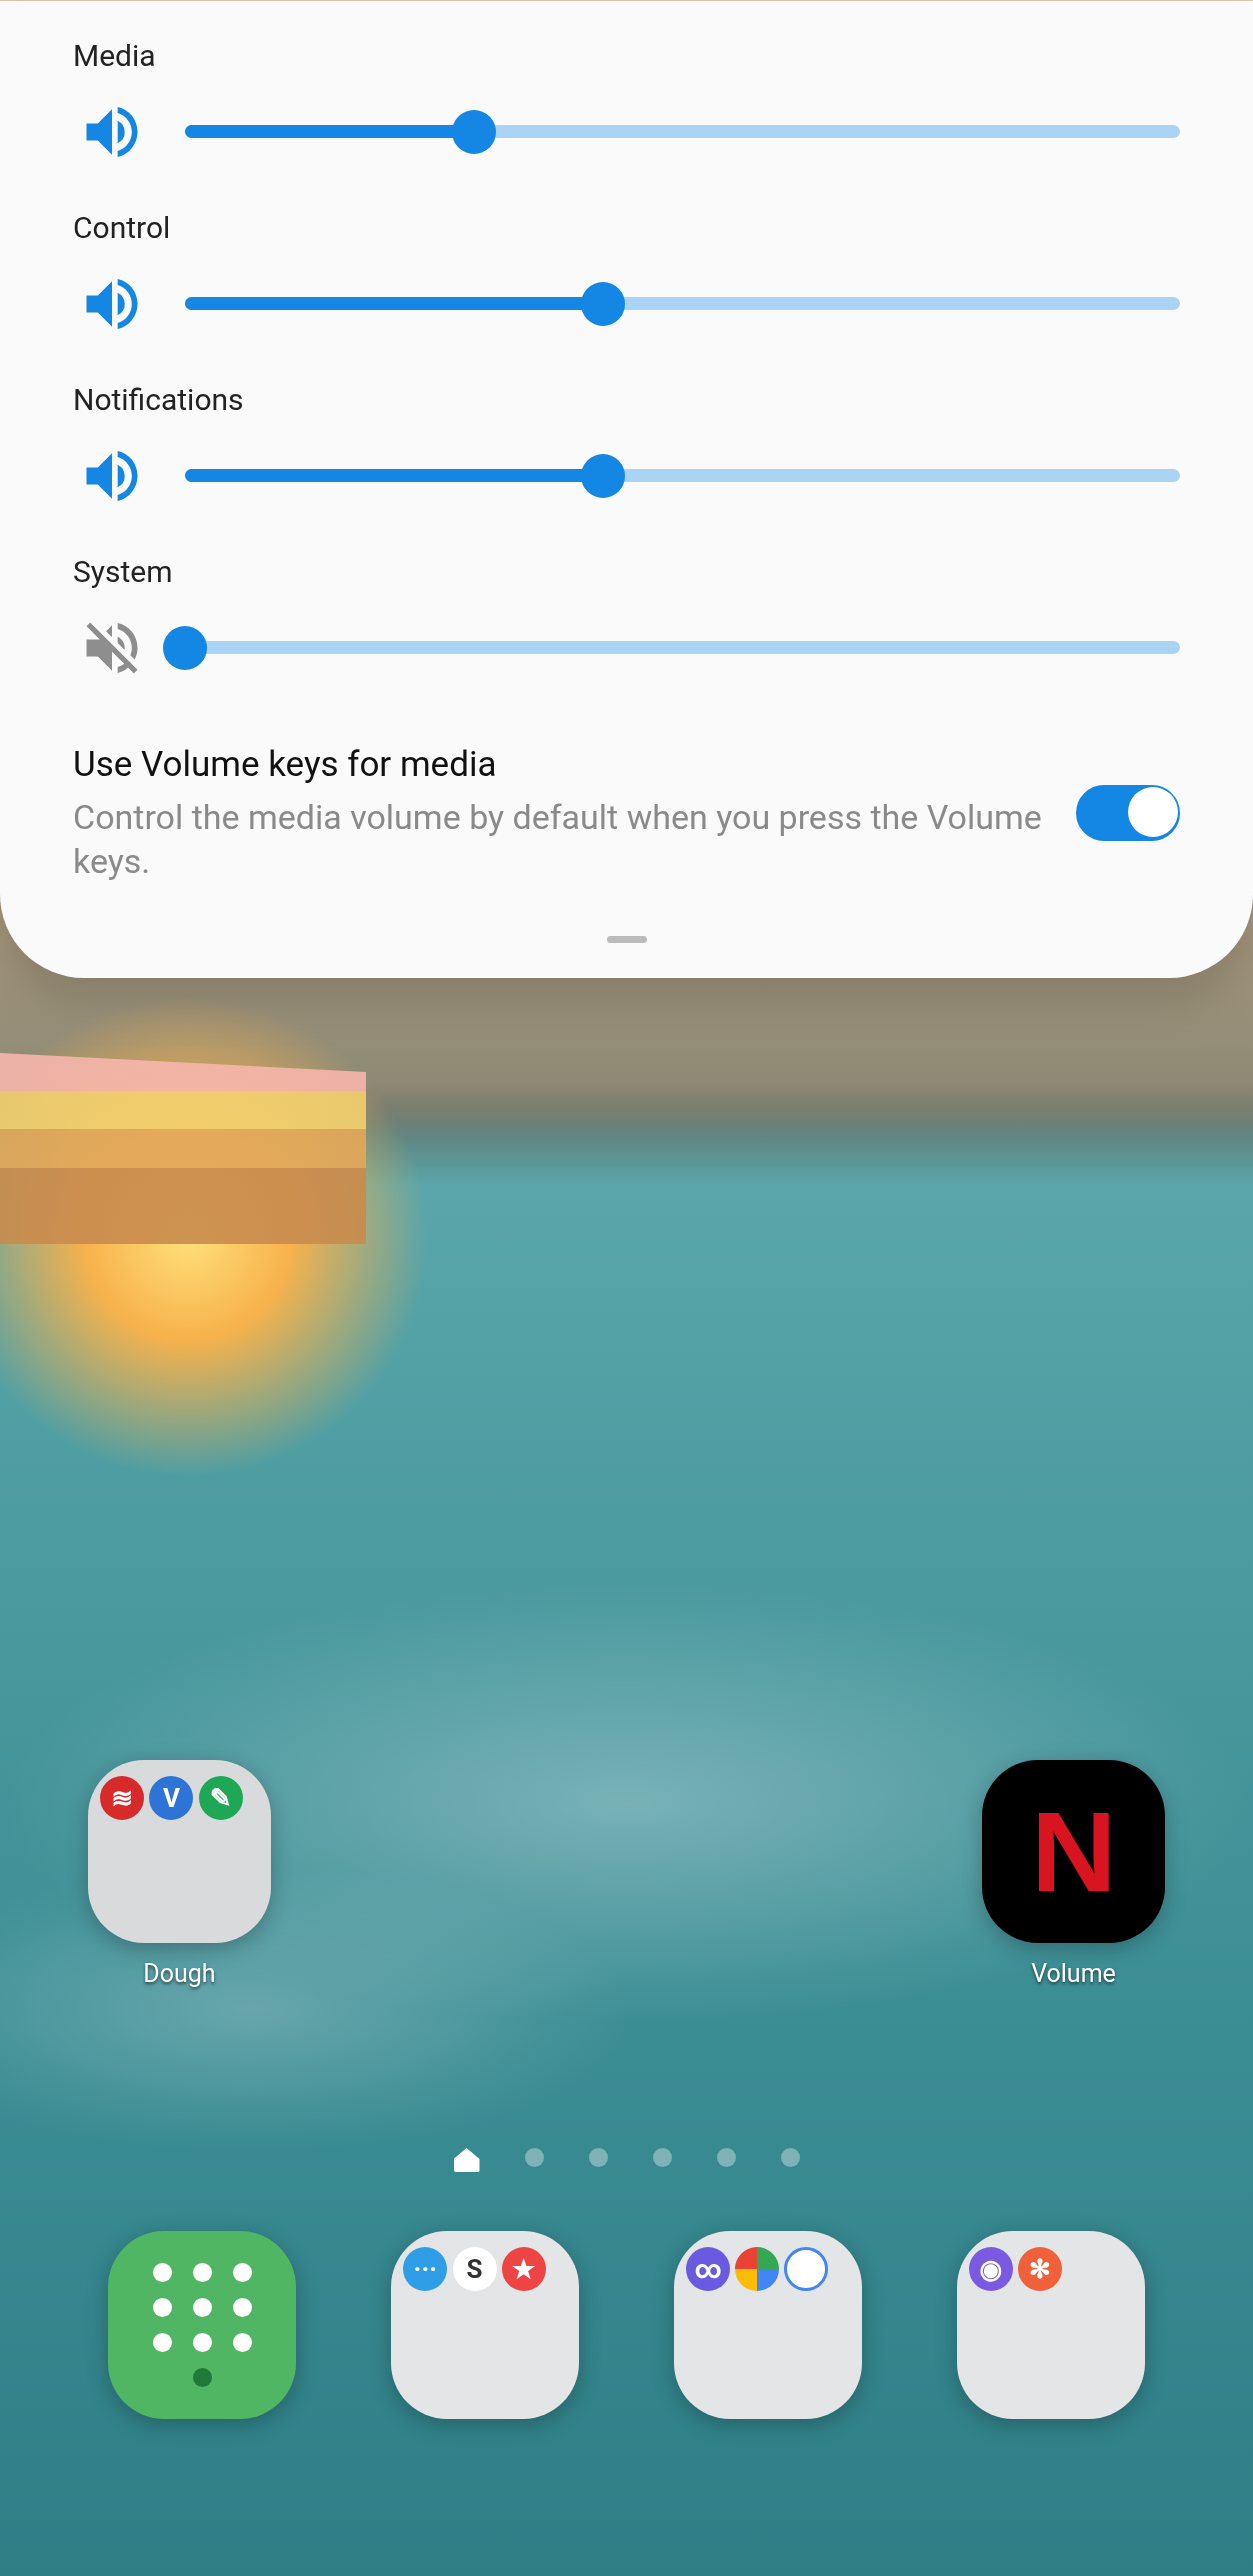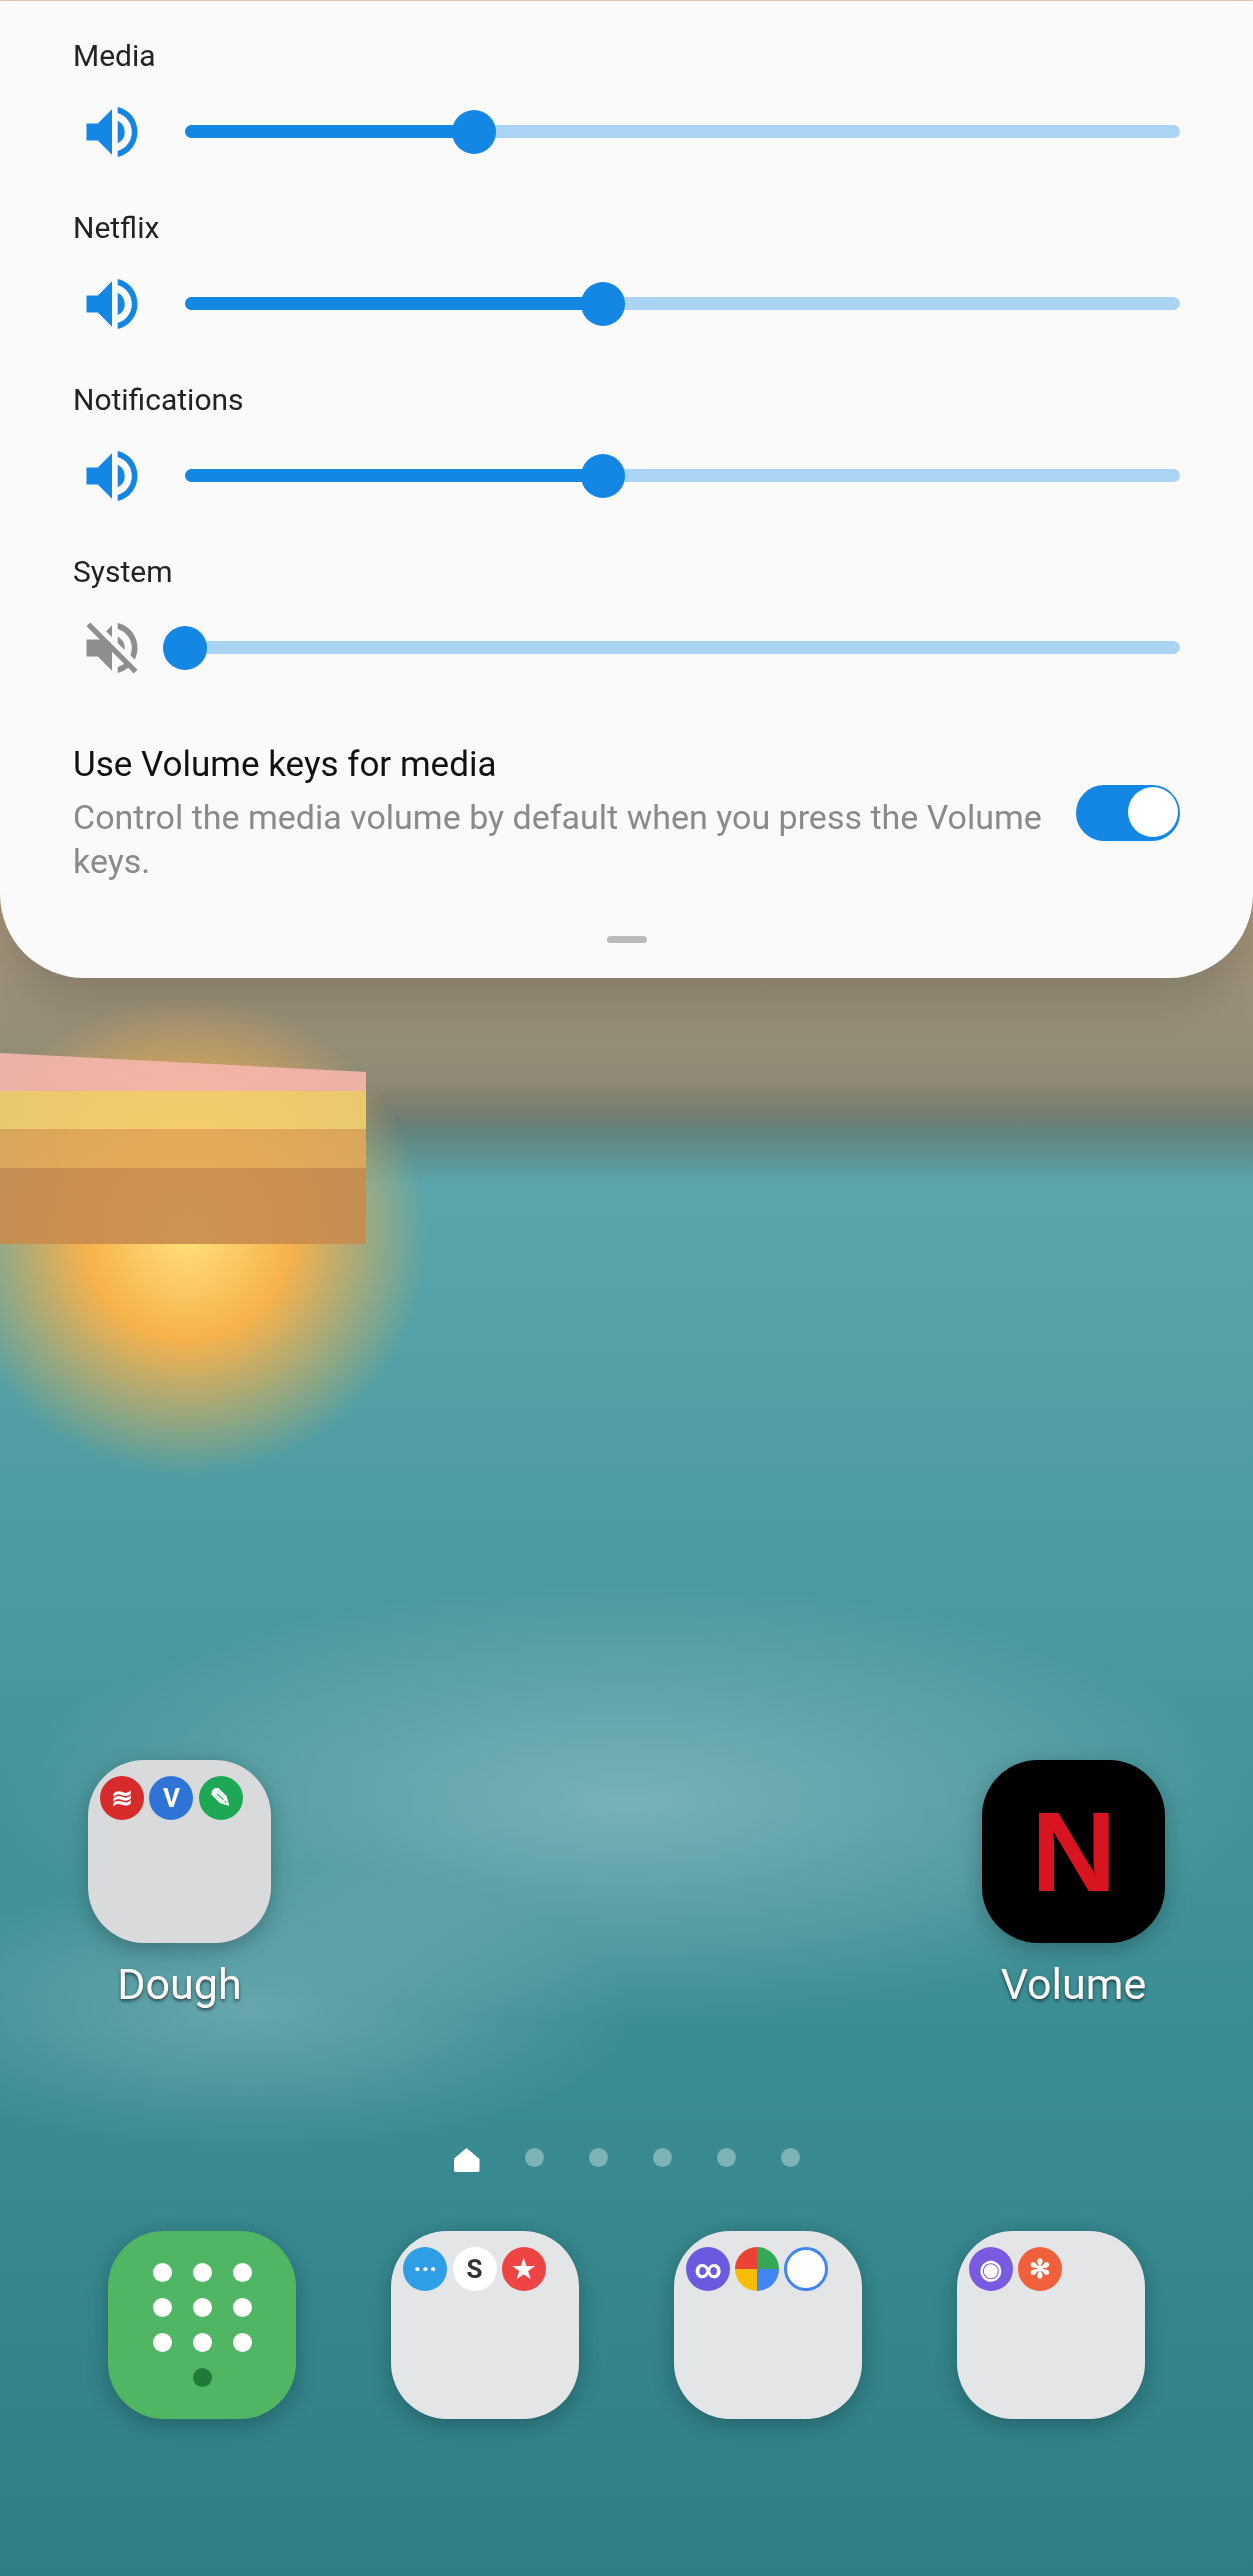--- a/index.html
+++ b/index.html
@@ -65,21 +65,21 @@
 
   .drag-handle { width: 40px; height: 7px; background: #bbb; border-radius: 3.5px; margin: 15.7px auto 0; }
 
   
   .apps-row {
     position: absolute; top: 1760px; left: 0; right: 0;
     display: flex; justify-content: space-between; padding: 0 84px;
   }
   .app { width: 191px; display:flex; flex-direction:column; align-items:center; gap:15.7px; }
   .app-icon { width: 183px; height: 183px; border-radius: 56px; display:flex; align-items:center; justify-content:center; box-shadow: 0 5.2px 21px rgba(0,0,0,0.25); }
-  .app-label { font-size: 43px; color: #fff; text-shadow: 0 1.7px 3.5px rgba(0,0,0,0.6); text-align: right; }
+  .app-label { font-size: 25px; color: #fff; text-shadow: 0 1.7px 3.5px rgba(0,0,0,0.6); text-align: right; }
 
   .folder-icon { background: #d9dadb; align-items:flex-start; justify-content:flex-start; padding:15.7px 12.2px; gap:5.2px; }
   .mini { width:44px; height:44px; border-radius:50%; display:inline-flex; align-items:center; justify-content:center; font-size:26px; font-weight:700; color:#fff; }
 
   .netflix-icon { background:#000; }
   .netflix-icon span { font-family: Impact, "Arial Black", sans-serif; font-size:113px; font-weight:900; color:#d81421; transform:scaleX(1.05); }
 
   
   .page-dots {
     position: absolute; top: 2148px; left: 0; right: 0;
@@ -121,21 +121,21 @@
           </svg>
       </span>
       <div class="track">
         <div class="fill" style="width:29%"></div>
         <div class="thumb" style="left:29%"></div>
       </div>
     </div>
   </div>
 
   <div class="slider-block">
-    <div class="slider-label">Netflix</div>
+    <div class="slider-label">Control</div>
     <div class="slider-row">
       <span class="vol-icon">
         <svg viewBox="0 0 24 24" fill="#1486e4">
             <path d="M3 9v6h4l5 5V4L7 9H3z"></path>
             <path d="M16.5 12a4.5 4.5 0 0 0-2.5-4v8a4.5 4.5 0 0 0 2.5-4z"></path>
             <path d="M14 3.2v2.1c3 .9 5 3.6 5 6.7s-2 5.8-5 6.7v2.1c4.1-.9 7-4.5 7-8.8s-2.9-7.9-7-8.8z"></path>
           </svg>
       </span>
       <div class="track">
         <div class="fill" style="width:42%"></div>

